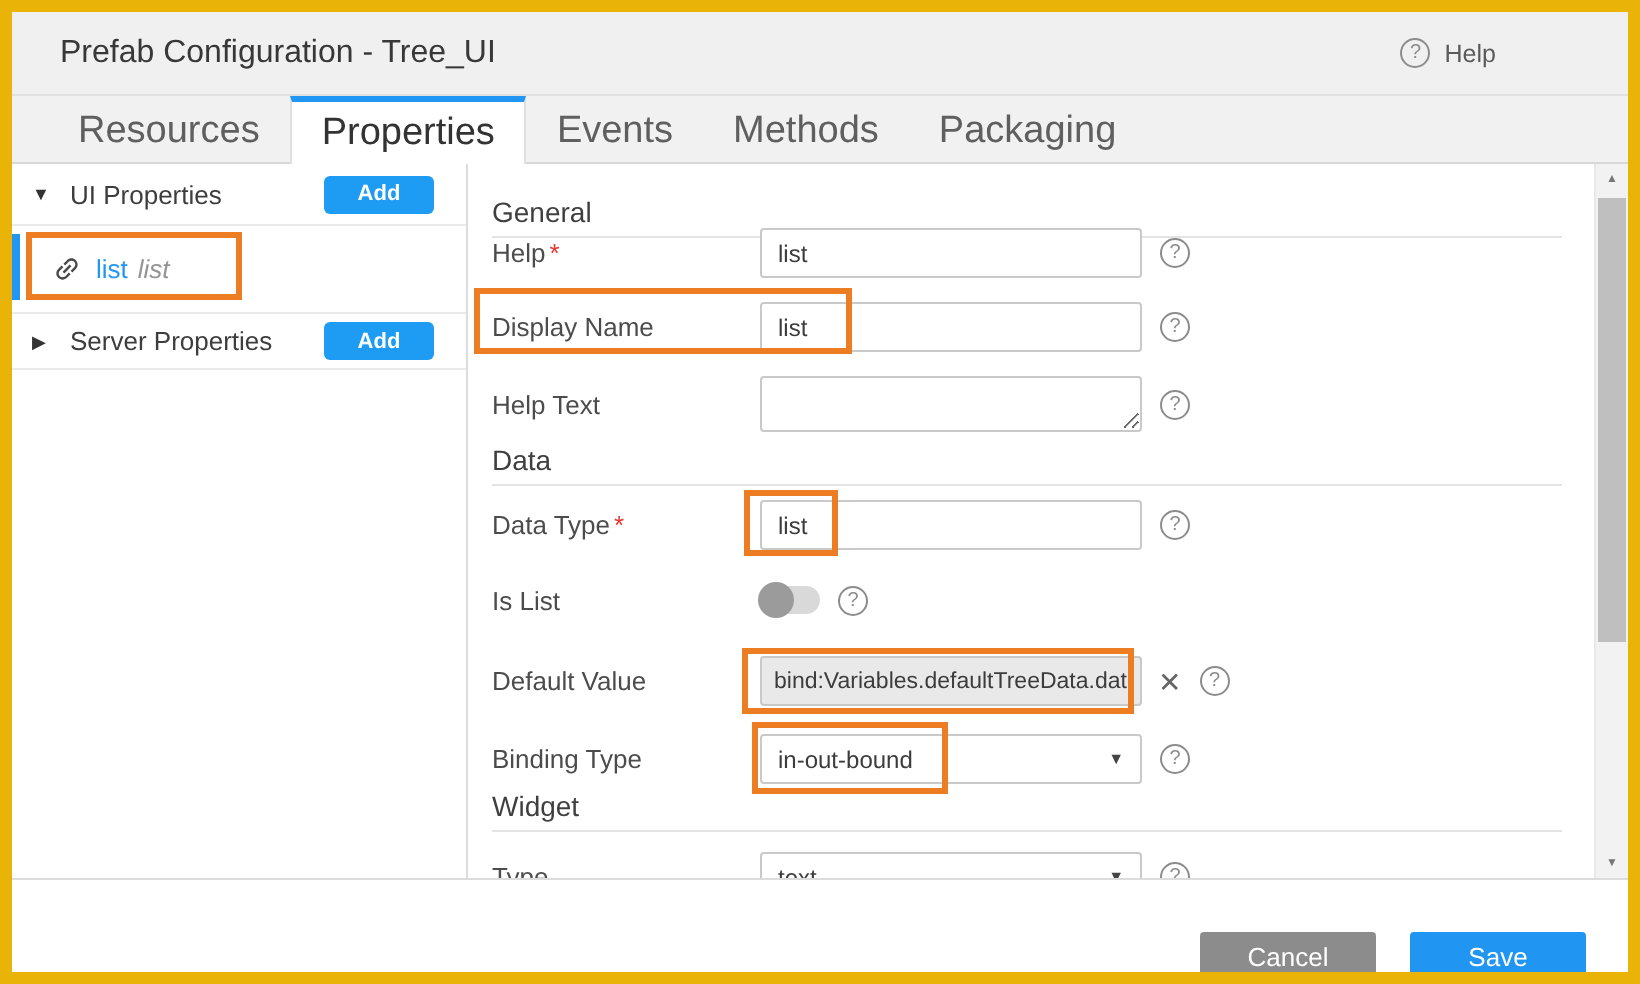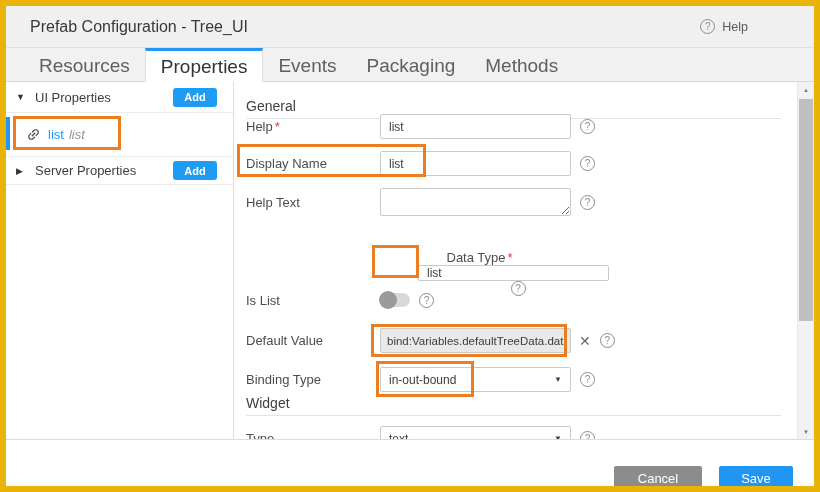--- a/index.html
+++ b/index.html
@@ -17,36 +17,36 @@
   .tab { padding: 0 15px; display: flex; align-items: center; font-size: 19px; color: #5f5f5f; cursor: pointer; border-top: 3px solid transparent; }
   .tab.active { background: #fff; border-top: 3px solid #2196f3; border-left: 1px solid #e0e0e0; border-right: 1px solid #e0e0e0; color: #333; margin-bottom: -1px; }
 
   
   .bodyarea { height: 358px; display: flex; border-bottom: 1px solid #dcdcdc; }
   .sidebar { width: 228px; border-right: 1px solid #ddd; background: #fff; flex-shrink: 0; }
   .side-header { height: 31px; display: flex; align-items: center; padding: 0 16px 0 10px; border-bottom: 1px solid #eaeaea; background: #fff; }
   .side-header.server { height: 28px; }
   .caret { font-size: 9px; color: #333; margin-right: 9px; width: 10px; flex-shrink: 0; }
   .side-label { font-size: 13px; color: #3d3d3d; }
-  .add-btn { margin-left: auto; background: #1e9cf4; color: #fff; font-size: 11px; font-weight: bold; width: 44px; height: 19px; border: none; border-radius: 3px; display: flex; align-items: center; justify-content: center; cursor: pointer; font-family: inherit; }
+  .add-btn { margin-left: auto; background: #1e9cf4; color: #fff; font-size: 11px; font-weight: bold; width: 55px; height: 19px; border: none; border-radius: 3px; display: flex; align-items: center; justify-content: center; cursor: pointer; font-family: inherit; }
   .prop-item { height: 44px; position: relative; border-bottom: 1px solid #eaeaea; display: flex; align-items: center; padding-left: 20px; cursor: pointer; }
   .sel-bar { position: absolute; left: 0; top: 4px; width: 4px; height: 33px; background: #2196f3; }
   .hl { position: absolute; border: 3px solid #ed7d23; pointer-events: none; z-index: 5; background: transparent; }
   .hl-item { left: 7px; top: 3px; width: 108px; height: 34px; }
   .link-icon { width: 15px; height: 15px; flex-shrink: 0; transform: rotate(-45deg); }
   .item-name { color: #2196f3; font-size: 13px; margin-left: 7px; }
   .item-type { color: #949494; font-size: 13px; font-style: italic; margin-left: 5px; }
 
   
   .main { flex: 1; position: relative; overflow: hidden; background: #fff; }
   .heading { position: absolute; left: 12px; right: 16px; font-size: 14px; line-height: 14px; color: #3f3f3f; padding-bottom: 5px; border-bottom: 1px solid #e3e3e3; }
   #h-general { top: 17px; } #h-data { top: 141px; } #h-widget { top: 314px; }
   .frow { position: absolute; left: 12px; right: 16px; height: 25px; display: flex; align-items: center; }
   #r-name { top: 32px; } #r-display { top: 69px; } #r-help { top: 106px; height: 28px; }
-  #r-datatype { top: 168px; flex-direction: column; } #r-islist { top: 208px; height: 20px; } #r-default { top: 246px; }
+  #r-datatype { top: 168px; } #r-islist { top: 208px; height: 20px; } #r-default { top: 246px; }
   #r-binding { top: 285px; } #r-type { top: 344px; }
   .flabel { width: 134px; font-size: 13px; color: #4c4c4c; flex-shrink: 0; }
   .req { color: #e53935; margin-left: 2px; }
   .tinput { width: 191px; height: 25px; border: 1px solid #c9c9c9; border-radius: 2px; padding: 0 8px; font-size: 12px; color: #3c3c3c; font-family: inherit; background: #fff; }
   textarea.tinput { height: 28px; padding-top: 4px; resize: both; }
   .tinput.grayed { background: #e9e9e9; padding: 0 6px; font-size: 11.5px; }
   .qicon { margin-left: 9px; cursor: pointer; }
   .clear-x { margin-left: 8px; font-size: 14px; color: #666; cursor: pointer; line-height: 1; }
   .fakesel { width: 191px; height: 25px; border: 1px solid #c9c9c9; border-radius: 2px; padding: 0 8px; font-size: 12px; color: #3c3c3c; display: flex; align-items: center; justify-content: space-between; background: #fff; cursor: pointer; }
   .sel-arrow { font-size: 8px; color: #444; }
@@ -61,41 +61,41 @@
   
   .scrollcol { width: 17px; background: #f2f2f2; border-left: 1px solid #e8e8e8; position: relative; flex-shrink: 0; }
   .scroll-btn { position: absolute; left: 0; width: 16px; height: 13px; display: flex; align-items: center; justify-content: center; font-size: 6px; color: #777; cursor: pointer; }
   .scroll-up { top: 1px; } .scroll-down { bottom: 1px; }
   .thumb { position: absolute; left: 1px; top: 17px; width: 14px; height: 222px; background: #bfbfbf; cursor: pointer; }
 
   
   .footer { height: 58px; background: #fff; display: flex; justify-content: flex-end; align-items: center; padding: 18px 21px 0 0; gap: 17px; }
   .btn { height: 25px; border: none; border-radius: 2px; color: #fff; font-size: 13px; font-family: inherit; cursor: pointer; }
   .btn.cancel { width: 88px; background: #8c8c8c; }
-  .btn.save { width: 74px; background: #2095f2; }
+  .btn.save { width: 88px; background: #2095f2; }
 </style>
 </head>
 <body>
 
 <div class="dialog">
 
   <div class="titlebar">
     <div class="title">Prefab Configuration - Tree_UI</div>
     <div class="help">
       <span class="qcircle">?</span>
       <span>Help</span>
     </div>
   </div>
 
   <div class="tabbar">
     <div class="tab">Resources</div>
     <div class="tab active">Properties</div>
     <div class="tab">Events</div>
+    <div class="tab">Methods</div>
     <div class="tab">Packaging</div>
-    <div class="tab">Methods</div>
   </div>
 
   <div class="bodyarea">
 
     <div class="sidebar">
       <div class="side-header">
         <span class="caret">▼</span>
         <span class="side-label">UI Properties</span>
         <button class="add-btn">Add</button>
       </div>
@@ -129,20 +129,21 @@
         <input class="tinput" value="list" style="">
         <span class="qcircle qicon">?</span>
       </div>
 
       <div class="frow" id="r-help">
         <span class="flabel">Help Text</span>
         <textarea class="tinput" value="" style=""></textarea>
         <span class="qcircle qicon">?</span>
       </div>
 
+      <div class="heading" id="h-data">Data</div>
 
       <div class="frow" id="r-datatype">
         <span class="flabel"><span>Data Type</span><span class="req">*</span></span>
         <input class="tinput" value="list" style="">
         <span class="qcircle qicon">?</span>
       </div>
 
       <div class="frow" id="r-islist">
         <span class="flabel">Is List</span>
         <span class="toggle">

